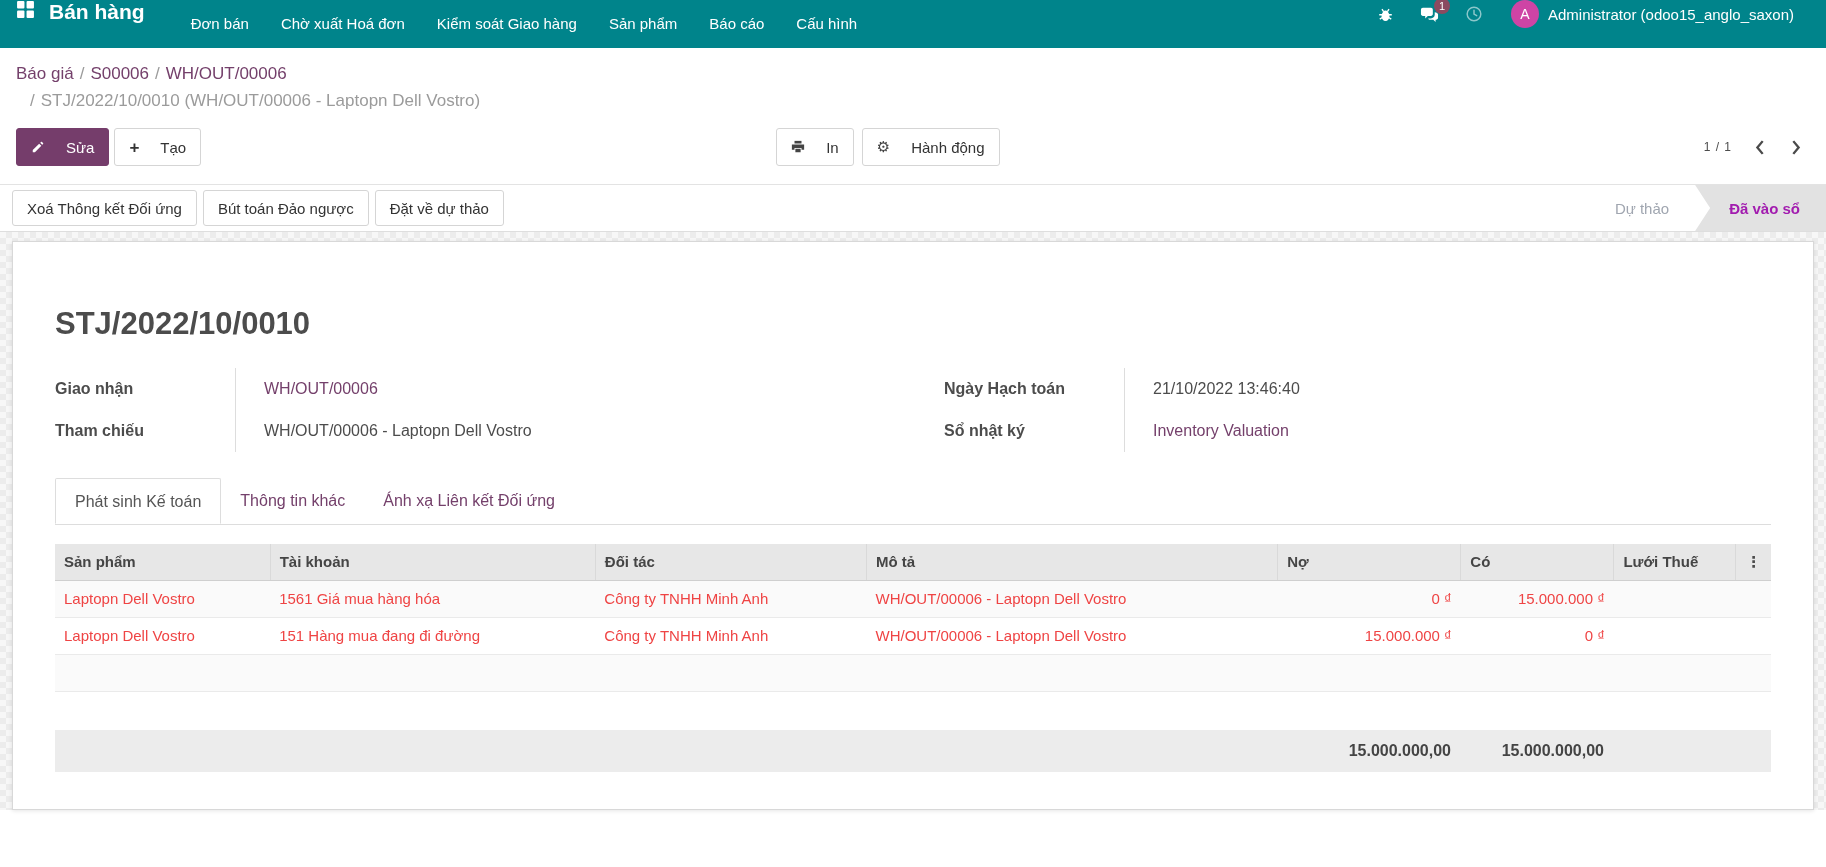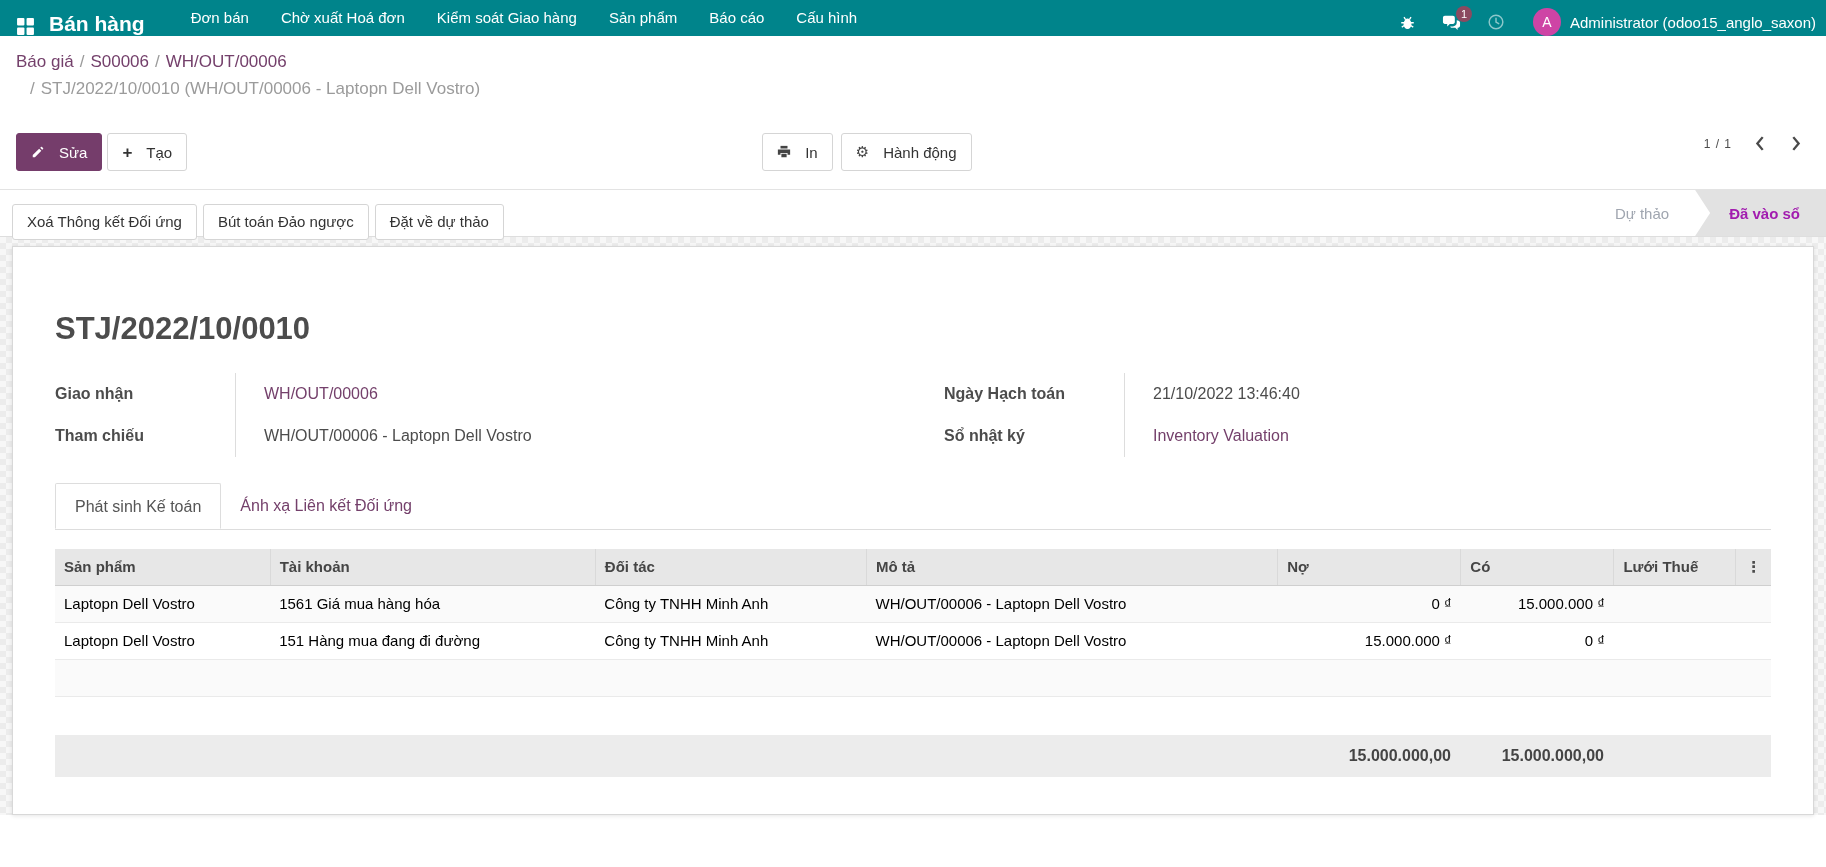--- a/index.html
+++ b/index.html
@@ -3,22 +3,22 @@
 <meta charset="utf-8">
 <style>
   * { box-sizing: border-box; margin: 0; padding: 0; }
   html,body { width: 1826px; height: 867px; overflow: hidden; }
   body {
     font-family: "Liberation Sans", "DejaVu Sans", sans-serif;
     font-size: 15px; color: #4c4c4c; background: #fff;
   }
   
   .navbar {
-    height: 36px; background: #00848b; color: #fff;
-    display: flex; align-items: flex-end; padding: 0 10px 0 16px;
+    height: 48px; background: #00848b; color: #fff;
+    display: flex; align-items: flex-start; padding: 0 32px 0 16px;
   }
   .apps-btn { display:flex; align-items:center; margin-right: 14px; cursor:pointer; }
   .brand { font-size: 21px; font-weight: bold; margin-right: 30px; white-space: nowrap; }
   .nav-menus { display: flex; align-items: center; height: 100%; }
   .nav-item { padding: 0 16px; line-height: 50px; font-size: 15px; white-space: nowrap; cursor: pointer; }
   .nav-right { margin-left: auto; display: flex; align-items: center; gap: 6px; }
   .nav-icon-btn { position: relative; padding: 0 10px; display:flex; align-items:center; cursor:pointer; }
   .nav-icon-btn.dim { opacity: .55; }
   .badge {
     position: absolute; top: -7px; right: -1px; background: #8b4a60; color:#fff;
@@ -36,23 +36,23 @@
   .breadcrumb-wrap { padding: 12px 0 0 16px; }
   .bc-line { font-size: 17px; line-height: 27px; }
   .bc-link { color: #74406b; text-decoration: none; cursor: pointer; }
   .bc-sep { color: #9b9b9b; padding: 0 6px; }
   .bc-current { color: #9b9b9b; }
   .bc-line2 { padding-left: 8px; }
 
   
   .toolbar { display:flex; align-items:center; padding: 14px 16px 0 16px; }
   .btn {
-    display:inline-flex; align-items:center; gap: 14px; height: 38px; padding: 0 14px;
+    display:inline-flex; align-items:center; gap: 21px; height: 38px; padding: 0 14px;
     background:#fff; border: 1px solid #d5d5d5; border-radius: 3px;
-    font-size: 15px; color:#333; cursor: pointer; font-family: inherit; margin-top: 17px;
+    font-size: 15px; color:#333; cursor: pointer; font-family: inherit;
   }
   .btn-primary { background:#753d6b; border-color:#753d6b; color:#fff; }
   .btn-group { display:flex; gap: 5px; }
   .toolbar-mid { display:flex; gap: 8px; margin-left: 575px; }
   .pager { margin-left:auto; display:flex; align-items:center; gap: 22px; }
   .pager-value { font-size: 12px; color:#4c4c4c; letter-spacing: 1px; cursor:pointer; }
   .pager-arrows { display:flex; gap: 26px; margin-right: 8px; }
   .pager-arrow { cursor:pointer; display:flex; align-items:center; }
   .plus-glyph { font-weight: bold; font-size: 17px; line-height: 1; }
 
@@ -107,21 +107,21 @@
   
   .grid-table { width: 100%; border-collapse: collapse; table-layout: fixed; margin-top: 19px; }
   .grid-table th {
     background:#e7e7e7; font-weight: bold; text-align:left; font-size: 15px; color:#454545;
     height: 36px; padding: 0 9px; border-right: 1px solid #d9d9d9; border-bottom: 1px solid #cfcfcf;
     white-space: nowrap; overflow:hidden; cursor:pointer;
   }
   .grid-table th:last-child { border-right: 0; }
   .grid-table td {
     height: 37px; padding: 0 9px; border-bottom: 1px solid #eaeaea;
-    font-size: 15px; color:#000000; white-space: nowrap; overflow: hidden;
+    font-size: 15px; color:#ef4444; white-space: nowrap; overflow: hidden;
   }
   .grid-table tr.striped td { background: #fafafa; }
   .num { text-align: right; }
   .th-dots { text-align: center !important; padding: 0 !important; }
   .dots-glyph { font-family: "DejaVu Sans", sans-serif; font-size: 15px; color:#4c4c4c; }
   .gear-glyph { font-family: "DejaVu Sans", sans-serif; font-size: 15px; color:#444; line-height:1; }
 
   .totals-bar { display:flex; background:#ececec; height: 42px; align-items:center; margin-top: 38px; }
   .totals-spacer { width: 1222px; }
   .total-cell { font-weight: bold; font-size: 16px; color:#444; text-align: right; padding: 0 9px; }
@@ -290,20 +290,21 @@
           <div class="field-label">Sổ nhật ký</div>
           <div class="field-value">
               <span class="link">Inventory Valuation</span>
             </div>
         </div>
       </div>
     </div>
 
     <div class="tabs">
       <div class="tab active">Phát sinh Kế toán</div>
+      <div class="tab">Thông tin khác</div>
       <div class="tab">Ánh xạ Liên kết Đối ứng</div>
     </div>
 
     <table class="grid-table">
       <colgroup>
         <col style="width:215px">
           <col style="width:325px">
           <col style="width:271px">
           <col style="width:411px">
         <col style="width:183px">

